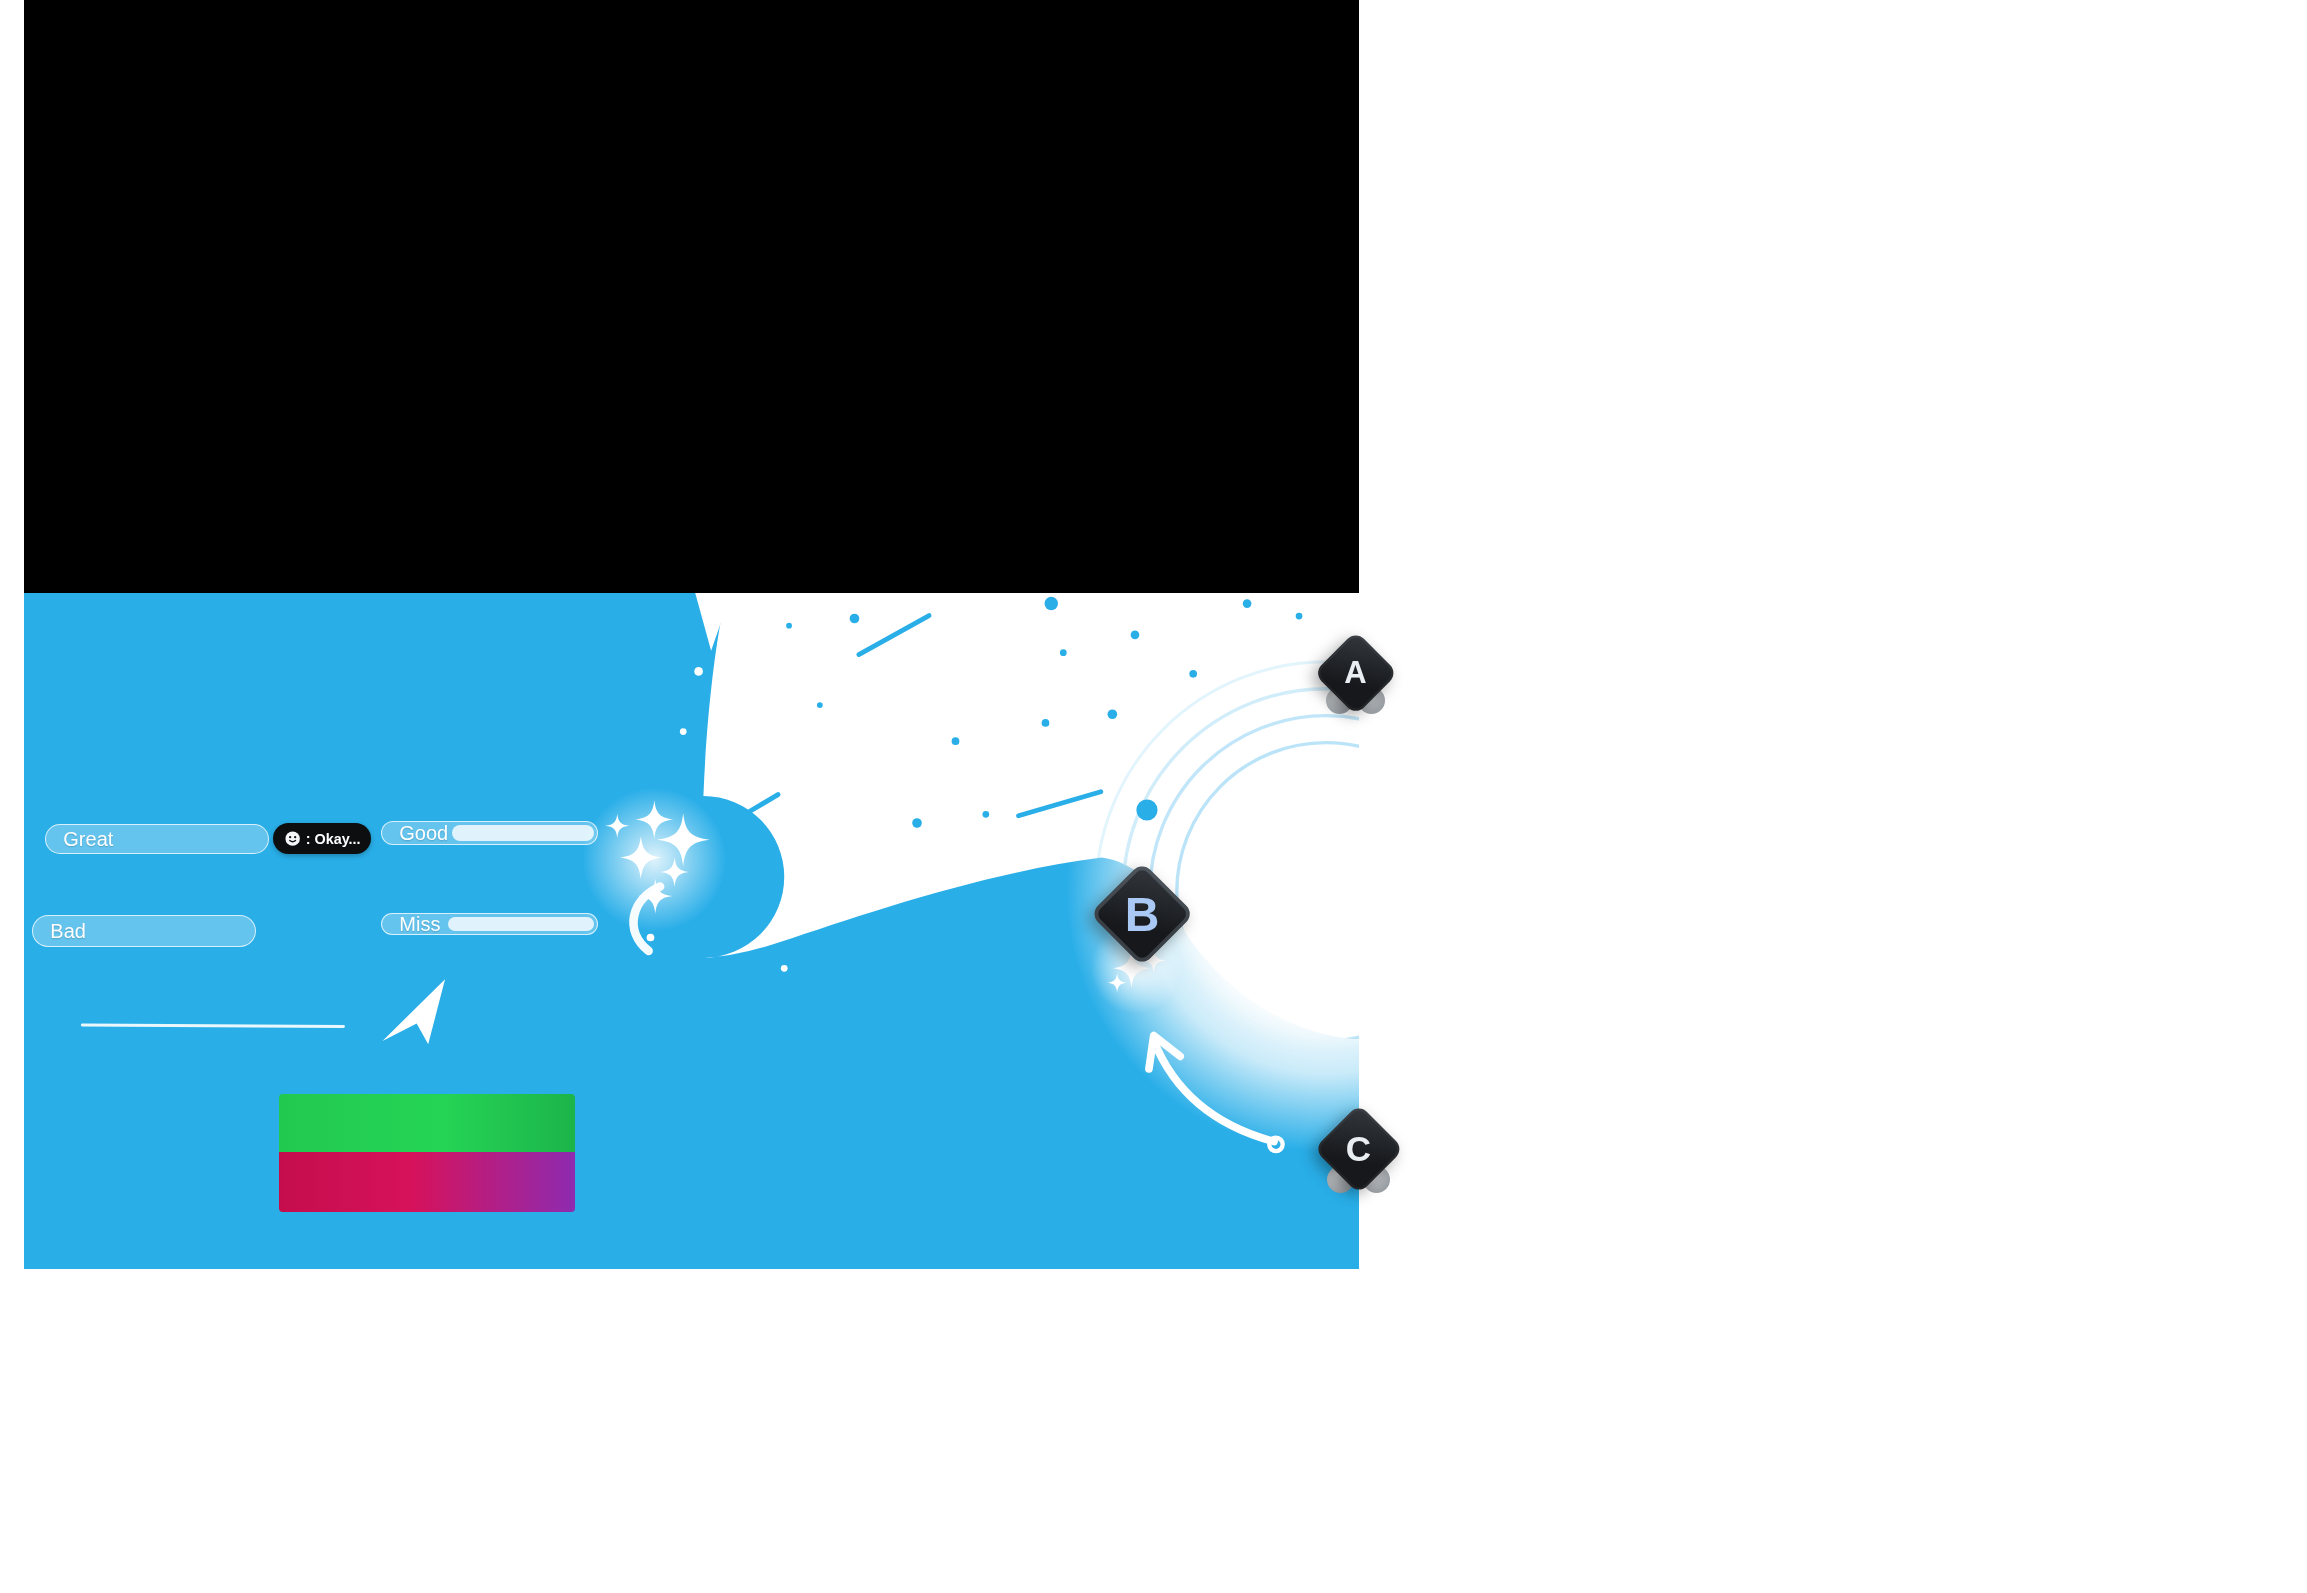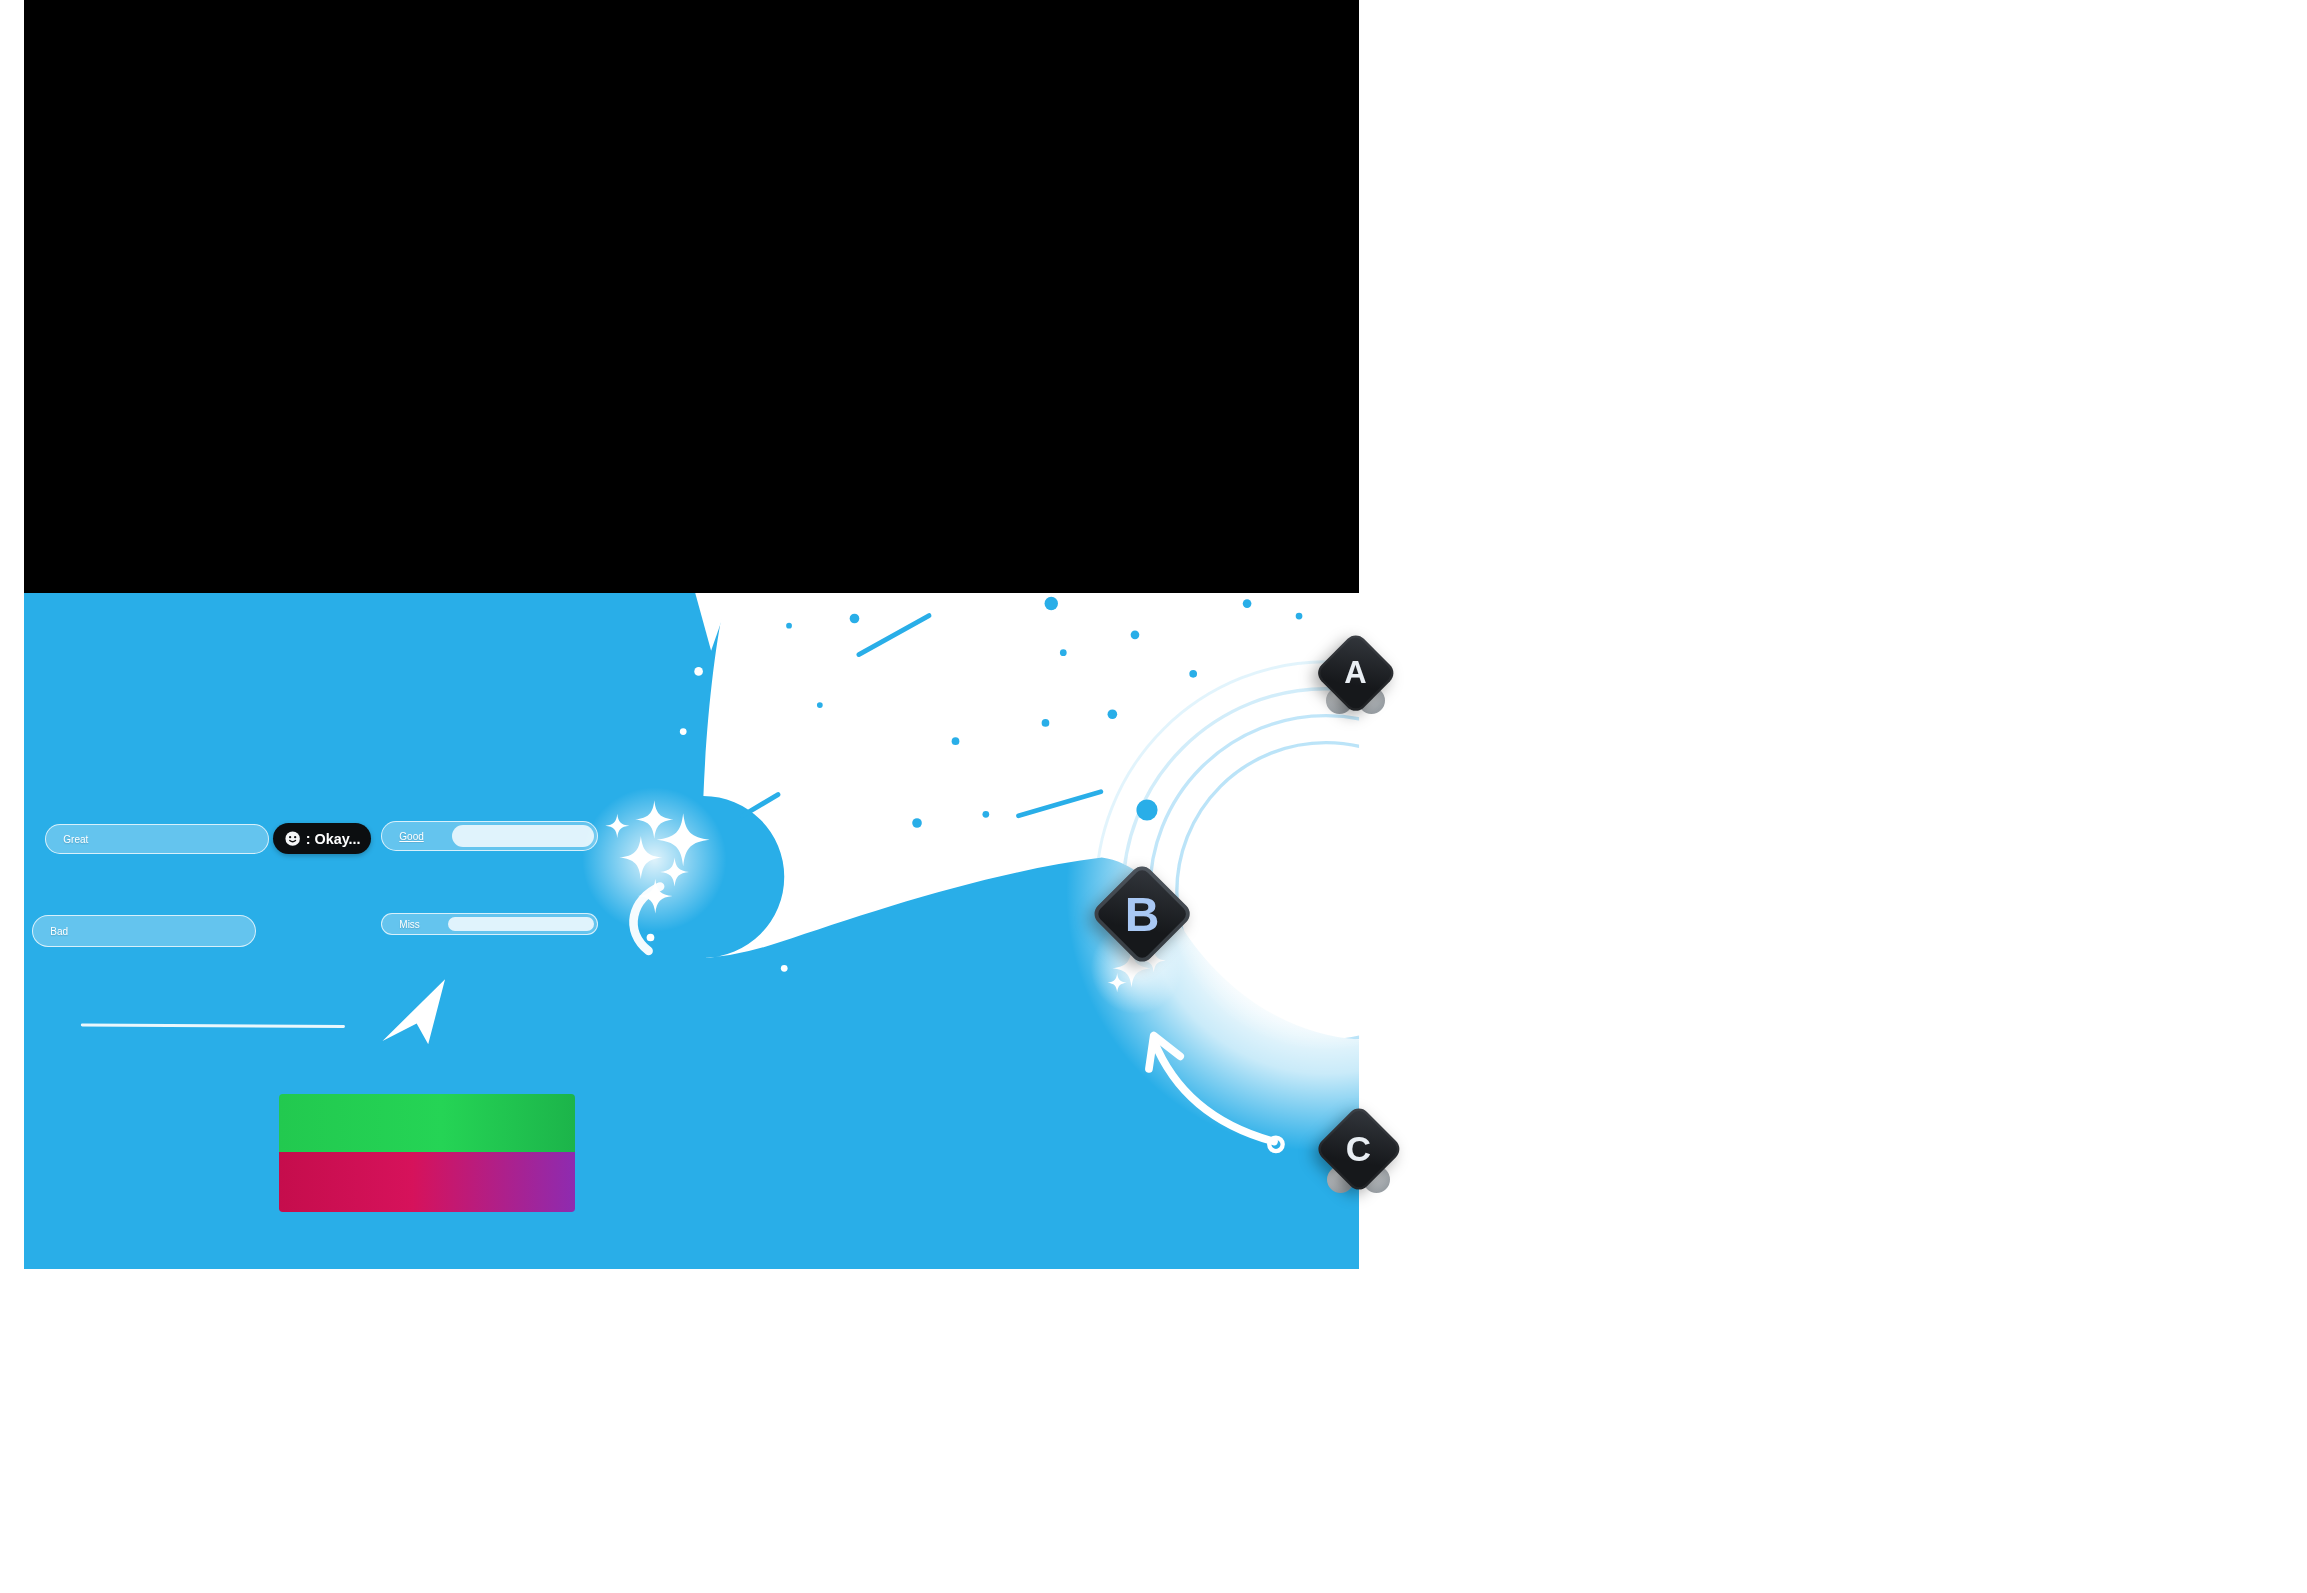--- a/index.html
+++ b/index.html
@@ -9,29 +9,29 @@
   }
   
   .black-screen { position:absolute; left:24px; top:0; width:1335px; height:593px; background:#000000; }
   .blue-screen  { position:absolute; left:24px; top:593px; width:1335px; height:676px; background:#29aee8; }
   .scene-svg    { position:absolute; left:0; top:0; width:2307px; height:1594px; pointer-events:none; }
 
   
   .pill {
     position:absolute; display:flex; align-items:center; box-sizing:border-box;
     border:1.4px solid rgba(255,255,255,0.75); background:rgba(255,255,255,0.28);
-    border-radius:481px; color:#ffffff; font-size:10px; padding-left:17.3px;
+    border-radius:481px; color:#ffffff; font-size:20px; padding-left:17.3px;
     text-shadow:0 0.5px 1.4px rgba(0,0,0,0.18); z-index:4;
   }
   .pill-fill {
     position:absolute; right:2.9px; top:2.9px; bottom:2.9px; width:0;
     background:rgba(255,255,255,0.80); border-radius:481px;
   }
   .pill-great { left:45px;  top:824px; width:224px; height:30px; }
-  .pill-good  { left:381px; top:821px; width:217px; height:30px;text-decoration:underline; }
+  .pill-good  { left:381px; top:821px; width:217px; height:24px; }
   .pill-bad   { left:32px;  top:915px; width:224px; height:32px; }
   .pill-miss  { left:381px; top:913px; width:217px; height:22px; }
 
   
   .chat-bubble {
     position:absolute; left:273px; top:823px; height:31px; z-index:4;
     display:flex; align-items:center; gap:4.8px; padding:0 10.6px;
     background:#0c0e10; border-radius:16.4px; color:#ffffff;
     font-size:14.4px; font-weight:bold; box-shadow:0 1.9px 4.8px rgba(0,0,0,0.25);
   }

